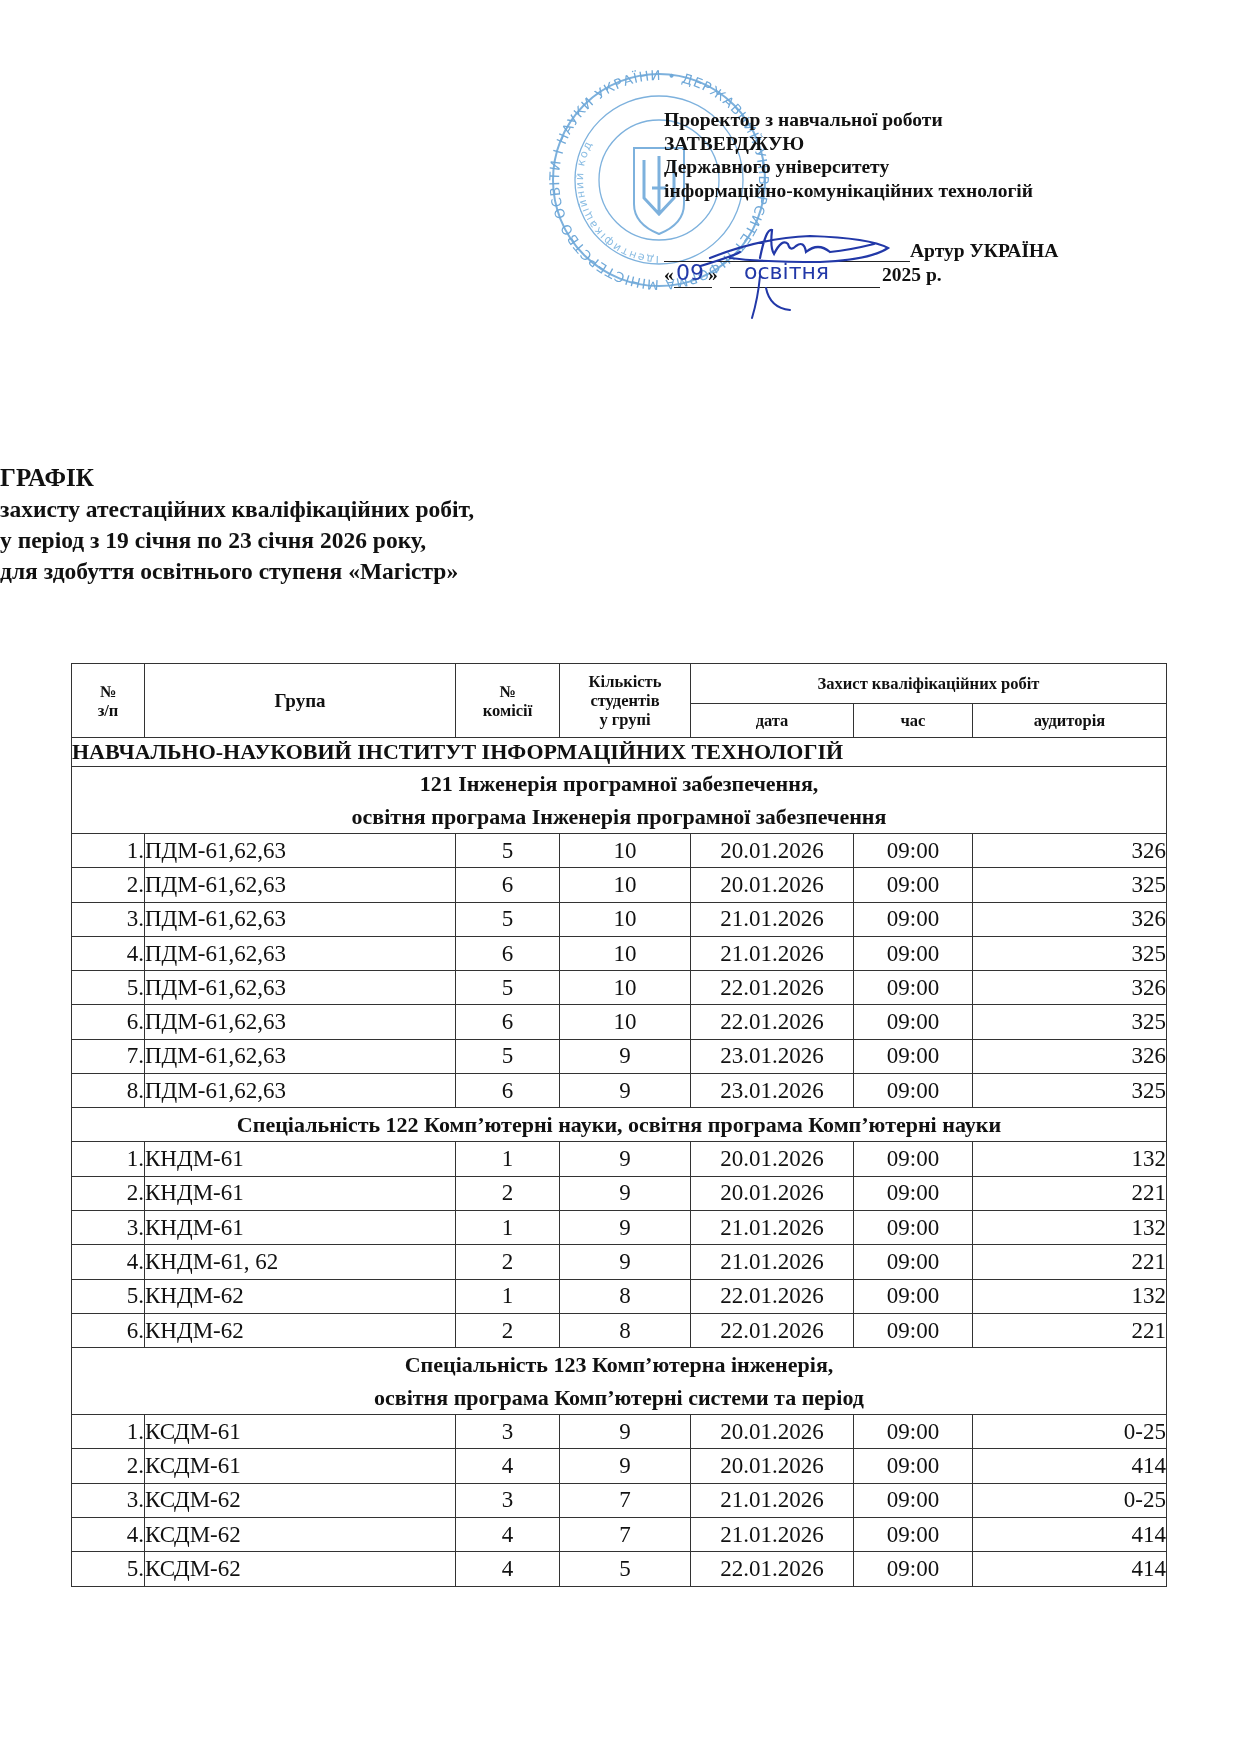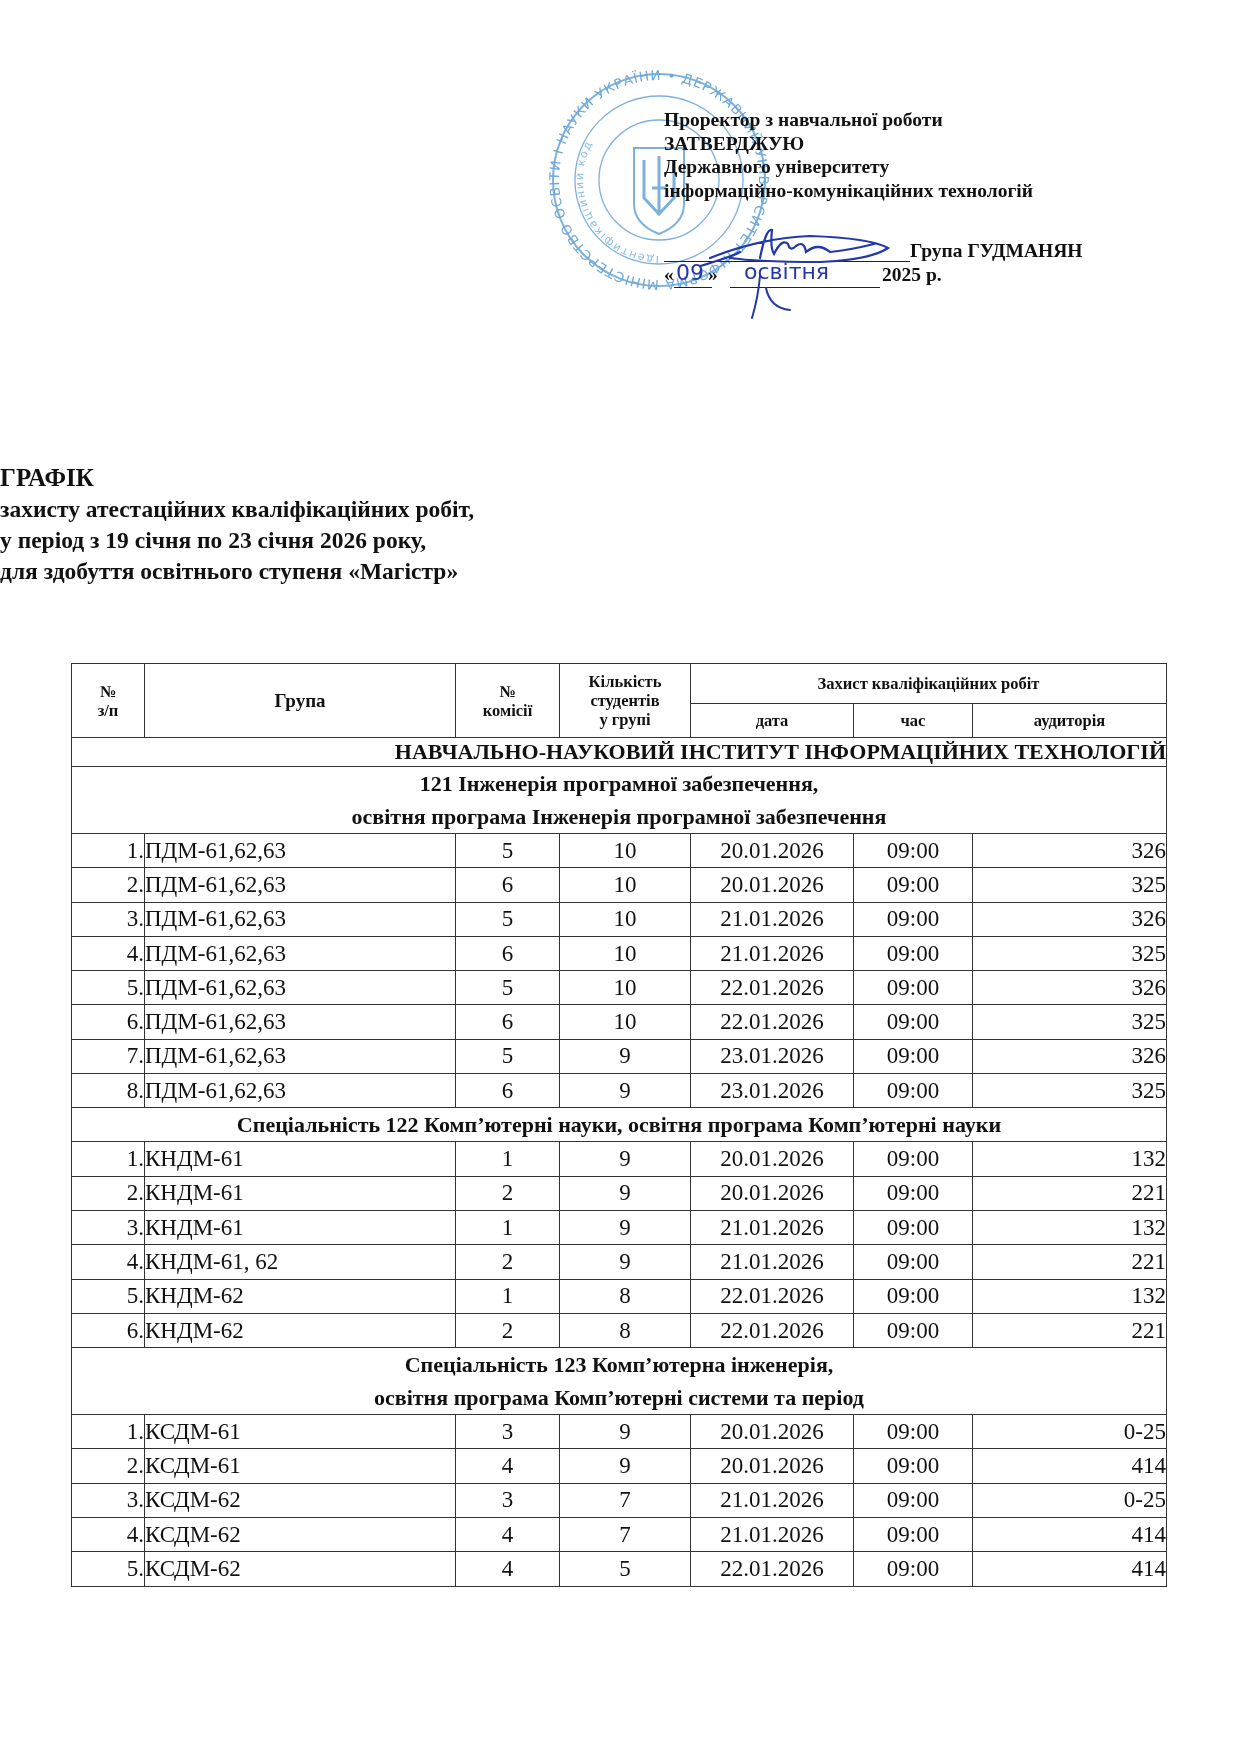--- a/index.html
+++ b/index.html
@@ -30,21 +30,21 @@
   table.sched {
     position: absolute; left: 71px; top: 663px; width: 1095px;
     border-collapse: collapse; table-layout: fixed;
     font-size: 23px;
   }
   table.sched td, table.sched th { border: 1.3px solid #333; padding: 0; }
   table.sched th { font-weight: bold; font-size: 16.5px; line-height: 19px; text-align: center; vertical-align: middle; }
   .hdr1 th { height: 39px; }
   .hdr2 th { height: 33px; }
   th.th-defense { font-size: 19px; }
-  .inst td { height: 28px; font-weight: bold; font-size: 22px; text-align: right; line-height: 28px; }
+  .inst td { height: 28px; font-weight: bold; font-size: 22px; text-align: left; line-height: 28px; }
   .spec td { font-weight: bold; font-size: 22px; text-align: center; line-height: 33px; margin-top: 9px; }
   .row td { height: 33.3px; line-height: 30px; vertical-align: middle; }
   td.c-num { text-align: right; padding-right: 7px; }
   td.c-group { text-align: left; padding-left: 8px; }
   td.c-comm, td.c-stud, td.c-date, td.c-time { text-align: center; }
   td.c-room { text-align: right; padding-right: 60px; }
 </style>
 </head>
 <body>
 
@@ -69,21 +69,21 @@
 
 <div class="approve">
   <div class="line">Проректор з навчальної роботи</div>
   <div class="line">ЗАТВЕРДЖУЮ</div>
   <div class="line">Державного університету</div>
   <div class="line">інформаційно-комунікаційних технологій</div>
 </div>
 
 <div class="sign-row">
   <div class="sign-underline"></div>
-  <span class="sign-name">Група ГУДМАНЯН</span>
+  <span class="sign-name">Артур УКРАЇНА</span>
 </div>
 
 <div class="date-row">
   <span style="left:0;">«</span>
   <span class="hand" style="left:12px; top:-4px;">09</span>
   <span style="left:44px;">»</span>
   <span class="hand" style="left:80px; top:-5px;">освітня</span>
   <span style="left:218px;">2025 р.</span>
   <div style="position:absolute; left:10px; top:23px; width:38px; border-top:1.3px solid #222;"></div>
   <div style="position:absolute; left:66px; top:23px; width:150px; border-top:1.3px solid #222;"></div>

